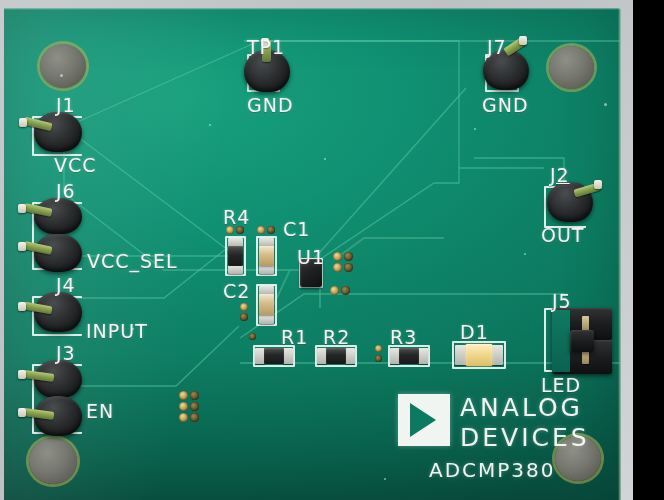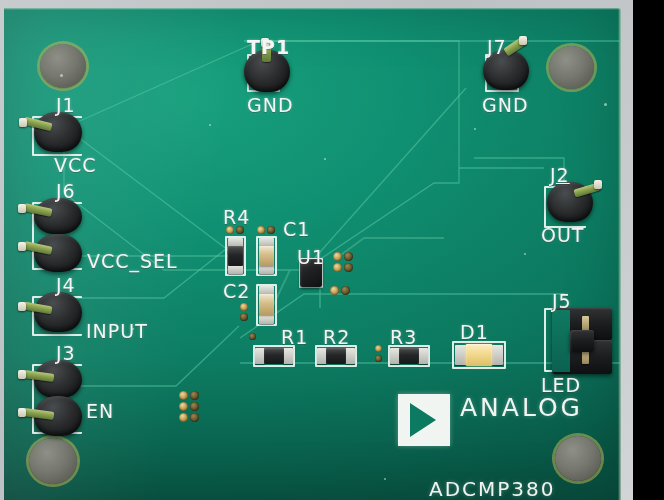--- a/index.html
+++ b/index.html
@@ -236,21 +236,21 @@
 
     <div class="hole" style="left:36px;  top:36px;  width:46px;height:44px;"></div>
     <div class="hole" style="left:545px; top:38px;  width:45px;height:43px;"></div>
     <div class="hole" style="left:25px;  top:430px; width:48px;height:46px;"></div>
     <div class="hole" style="left:551px; top:428px; width:46px;height:45px;"></div>
 
     <div class="silkbox" style="left:243px;top:46px;width:33px;height:38px;"></div>
     <div class="turret" style="left:240px;top:42px;width:46px;height:42px;"></div>
     <div class="leg" style="left:258px;top:32px;width:9px;height:22px;border-radius:2px;"></div>
     <div class="legtip" style="left:257px;top:30px;"></div>
-    <div class="silk silk-lg" style="left:243px;top:28px;font-weight:bold;">TP1</div>
+    <div class="silk silk-lg" style="left:243px;top:28px;">TP1</div>
     <div class="silk silk-lg" style="left:243px;top:86px;">GND</div>
 
     <div class="silkbox" style="left:481px;top:46px;width:34px;height:38px;"></div>
     <div class="turret" style="left:479px;top:42px;width:46px;height:40px;"></div>
     <div class="leg" style="left:500px;top:34px;width:22px;height:9px;transform:rotate(-34deg);"></div>
     <div class="legtip" style="left:515px;top:28px;"></div>
     <div class="silk silk-lg" style="left:483px;top:28px;">J7</div>
     <div class="silk silk-lg" style="left:478px;top:86px;">GND</div>
 
     <div class="silkbox open-r" style="left:28px;top:108px;width:50px;height:40px;"></div>
@@ -370,21 +370,22 @@
     <div class="via" style="left:175px;top:394px;width:9px;height:9px;"></div>
     <div class="via via-dark" style="left:186px;top:394px;width:9px;height:9px;"></div>
     <div class="via" style="left:175px;top:405px;width:9px;height:9px;"></div>
     <div class="via via-dark" style="left:186px;top:405px;width:9px;height:9px;"></div>
 
 
     <div class="ad-logo-box" style="left:394px;top:386px;width:52px;height:52px;">
       <div class="ad-logo-tri" style="left:12px;top:9px;"></div>
     </div>
     <div class="ad-word" style="left:456px;top:385px;">ANALOG</div>
-    <div class="ad-part" style="left:425px;top:450px;margin-top:19px;">ADCMP380</div>
+    <div class="ad-word" style="left:456px;top:415px;">DEVICES</div>
+    <div class="ad-part" style="left:425px;top:450px;">ADCMP380</div>
 
     <div class="speck" style="left:56px;top:66px;width:3px;height:3px;"></div>
     <div class="speck" style="left:205px;top:116px;width:2px;height:2px;"></div>
     <div class="speck" style="left:320px;top:150px;width:2px;height:2px;"></div>
     <div class="speck" style="left:470px;top:120px;width:2px;height:2px;"></div>
     <div class="speck" style="left:128px;top:320px;width:2px;height:2px;"></div>
     <div class="speck" style="left:520px;top:245px;width:2px;height:2px;"></div>
     <div class="speck" style="left:600px;top:95px;width:3px;height:3px;"></div>
     <div class="speck" style="left:380px;top:470px;width:2px;height:2px;"></div>
   </div>

